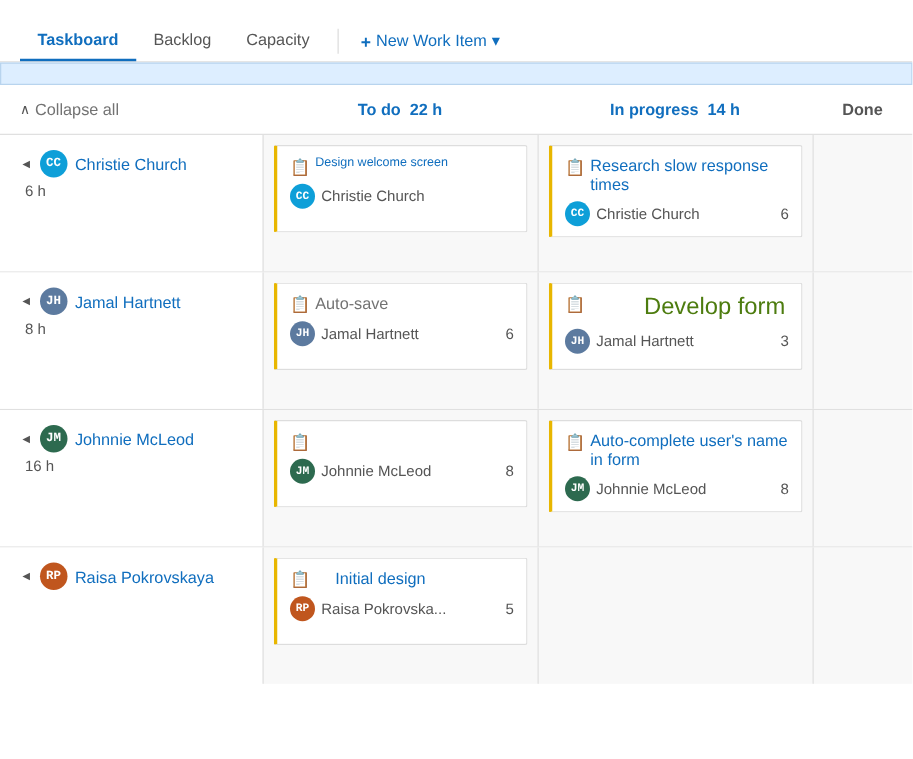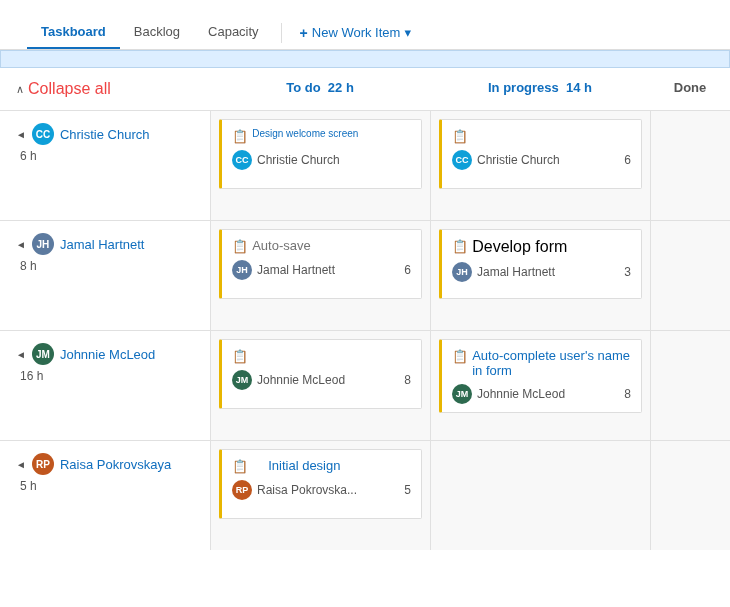--- a/index.html
+++ b/index.html
@@ -6,46 +6,46 @@
     body { font-family: "Segoe UI", Arial, sans-serif; font-size: 13px; color: #333; background: #fff; width: 730px; min-height: 607px; overflow-x: hidden; }
 
     
     .top-bar { display: flex; align-items: center; padding: 8px 16px; gap: 8px; }
     .team-icon { color: #e07b00; font-size: 18px; }
     .team-name { font-size: 15px; font-weight: 600; color: #106ebe; }
     .chevron-icon { color: #666; font-size: 11px; margin-left: 2px; }
     .star-icon { color: #ccc; font-size: 14px; margin-left: 4px; cursor: pointer; }
 
     
-    .nav-tabs { display: flex; align-items: center; padding: 0 27px; border-bottom: 1px solid #ddd; gap: 0; }
+    .nav-tabs { display: flex; align-items: center; padding: 0 16px; border-bottom: 1px solid #ddd; gap: 0; }
     .nav-tab { padding: 8px 14px; font-size: 13px; color: #555; cursor: pointer; border-bottom: 2px solid transparent; text-decoration: none; }
     .nav-tab.active { color: #106ebe; border-bottom: 2px solid #106ebe; font-weight: 600; }
     .nav-divider { width: 1px; height: 20px; background: #ddd; margin: 0 8px; }
     .new-work-item-btn { display: flex; align-items: center; gap: 4px; padding: 6px 10px; color: #106ebe; font-size: 13px; cursor: pointer; border: none; background: none; }
     .plus-icon { font-size: 14px; font-weight: bold; color: #106ebe; }
 
     
     .info-banner { background: #ddeeff; border: 1px solid #b8d4ee; padding: 8px 16px; font-size: 12px; color: #333; margin: 0; }
 
     
     .board { display: flex; flex-direction: column; padding: 0; }
 
     
     .board-header { display: grid; grid-template-columns: 210px 1fr 1fr 80px; padding: 6px 0; }
     .col-header { padding: 6px 12px; font-size: 13px; color: #106ebe; font-weight: 600; text-align: center; }
     .col-header.empty { color: #555; }
-    .collapse-label { font-size: 16px; color: #ef4444; cursor: pointer; }
+    .collapse-label { font-size: 13px; color: #737373; cursor: pointer; }
 
     
     .person-section { display: grid; grid-template-columns: 210px 1fr 1fr 80px; border-top: 1px solid #e0e0e0; min-height: 110px; }
 
     .person-info { padding: 12px 16px; display: flex; flex-direction: column; gap: 4px; background: #fff; }
     .person-header { display: flex; align-items: center; gap: 6px; }
     .triangle-icon { font-size: 10px; color: #555; }
-    .avatar { width: 22px; height: 22px; border-radius: 50%; display: inline-flex; align-items: center; justify-content: center; font-size: 10px; font-weight: bold; color: #fff; flex-shrink: 0; }
+    .avatar { width: 22px; height: 22px; border-radius: 50%; display: inline-flex; align-items: center; justify-content: center; font-size: 10px; font-weight: bold; color: #fff; flex-shrink: 0; font-family: Liberation Mono, monospace; }
     .person-name { font-size: 13px; color: #106ebe; font-weight: 500; }
     .person-hours { font-size: 12px; color: #555; padding-left: 4px; }
 
     .card-cell { padding: 8px; background: #f8f8f8; border-left: 1px solid #e0e0e0; }
     .done-cell { background: #f8f8f8; border-left: 1px solid #e0e0e0; }
 
     
     .card { background: #fff; border: 1px solid #ddd; border-left: 3px solid #e8b600; padding: 8px 10px; margin-bottom: 6px; border-radius: 2px; min-height: 70px; }
     .card-title { font-size: 13px; color: #106ebe; margin-bottom: 6px; display: flex; align-items: flex-start; gap: 4px; }
     .card-icon { color: #e8b600; font-size: 13px; flex-shrink: 0; margin-top: 1px; }
@@ -113,20 +113,21 @@
                 <span class="avatar" style="background: rgb(14, 159, 216); width: 20px; height: 20px; font-size: 9px;">CC</span>
                 <span>Christie Church</span>
               </div>
             </div>
           </div>
         </div>
         <div class="card-cell">
           <div class="card">
             <div class="card-title">
               <span class="card-icon">📋</span>
+              <span style="color: rgb(16, 110, 190); font-size: 13px;">Research slow response times</span>
             </div>
             <div class="card-footer">
               <div class="card-assignee">
                 <span class="avatar" style="background: rgb(14, 159, 216); width: 20px; height: 20px; font-size: 9px;">CC</span>
                 <span>Christie Church</span>
               </div>
               <span class="card-hours">6</span>
             </div>
           </div>
         </div>
@@ -153,21 +154,21 @@
                 <span>Jamal Hartnett</span>
               </div>
               <span class="card-hours">6</span>
             </div>
           </div>
         </div>
         <div class="card-cell">
           <div class="card">
             <div class="card-title">
               <span class="card-icon">📋</span>
-              <span style="color: #000000; font-size: 16px;">Develop form</span>
+              <span style="color: #4d7c0f; font-size: 19px; margin-left: 43px;">Develop form</span>
             </div>
             <div class="card-footer">
               <div class="card-assignee">
                 <span class="avatar" style="background: rgb(92, 122, 159); width: 20px; height: 20px; font-size: 9px;">JH</span>
                 <span>Jamal Hartnett</span>
               </div>
               <span class="card-hours">3</span>
             </div>
           </div>
         </div>
@@ -213,21 +214,20 @@
         </div>
         <div class="done-cell"></div>
       </div>
       <div class="person-section">
         <div class="person-info">
           <div class="person-header">
             <span class="triangle-icon">◄</span>
             <span class="avatar" style="background: rgb(192, 86, 30);">RP</span>
             <span class="person-name">Raisa Pokrovskaya</span>
           </div>
-          <div class="person-hours">5 h</div>
         </div>
         <div class="card-cell">
           <div class="card">
             <div class="card-title">
               <span class="card-icon">📋</span>
               <span style="color: rgb(16, 110, 190); font-size: 13px; margin-left: 16px;">Initial design</span>
             </div>
             <div class="card-footer">
               <div class="card-assignee">
                 <span class="avatar" style="background: rgb(192, 86, 30); width: 20px; height: 20px; font-size: 9px;">RP</span>

